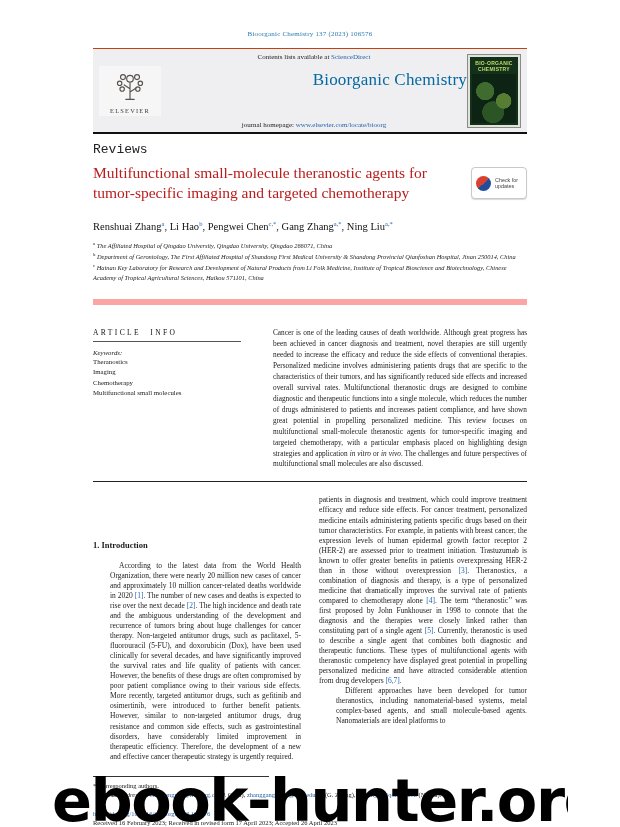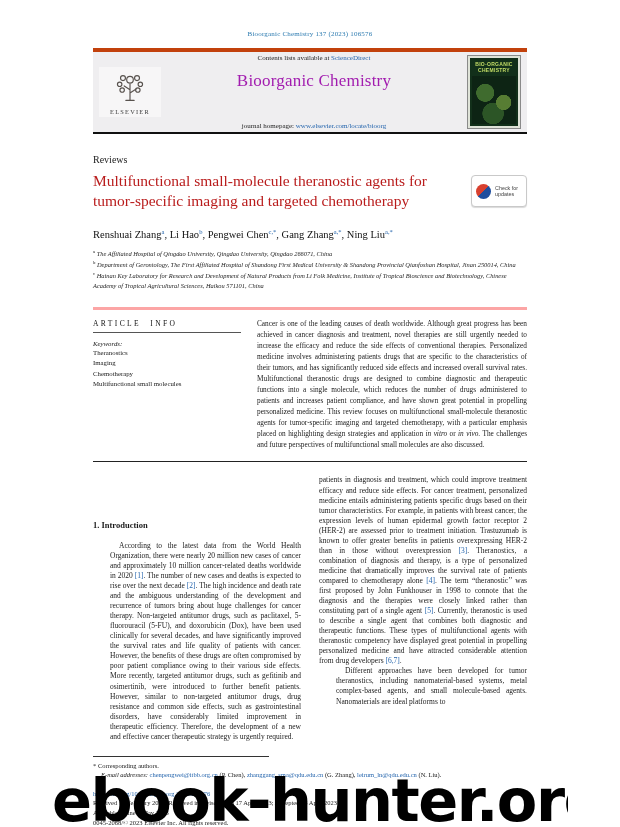--- a/index.html
+++ b/index.html
@@ -3,60 +3,60 @@
 <meta charset="utf-8">
 <style>
   * { margin:0; padding:0; box-sizing:border-box; }
   html,body { background:#ffffff; }
   .page { width:516px; height:827px; margin:0 auto; background:#fff; position:relative;
           overflow:hidden; font-family:"Liberation Serif", serif; color:#1a1a1a; }
   .inner { padding:30px 41px 0 41px; }
 
   .citation { text-align:center; font-size:7px; color:#2d7bb0; letter-spacing:.2px; }
 
-  .header-box { margin-top:10px; background:#efeef0; border-top:4px solid #c2410c;
+  .header-box { margin-top:10px; background:#efeef0; border-top:1px solid #c2410c;
                 border-bottom:2.5px solid #101010; display:flex; align-items:center;
                 padding:5px 6px; height:86px; }
   .logo { width:62px; text-align:center; background:#f7f6f7; padding:2px 0; }
   .logo svg { width:34px; height:38px; display:block; margin:0 auto; }
   .logo-text { font-size:6.4px; letter-spacing:1.2px; color:#3c3c3c; margin-top:1px; }
   .header-center { flex:1; text-align:center; }
   .contents-line { font-size:7px; color:#222; }
-  .journal-title { font-size:17px; letter-spacing:.2px; margin:9px 0 6px; color:#a21caf; font-weight:400; }
+  .journal-title { font-size:17px; letter-spacing:.2px; margin:9px 0 6px; color:#0369a1; font-weight:400;text-align:right; }
   .homepage-line { font-size:7px; color:#222;margin-top:31px; }
   .lnk { color:#2565ad; }
   .cover { width:54px; height:74px; border:1px solid #8a8a8a; background:#dfe3d8; padding:2px; }
   .cover-inner { width:100%; height:100%; background:#12301a; display:flex; flex-direction:column; }
   .cover-title { padding-top:3px; text-align:center; color:#c3dd66;
                  font-family:"Liberation Sans", sans-serif; font-weight:bold; font-size:5px;
                  letter-spacing:.3px; line-height:1.25; }
   .cover-art { flex:1; margin:2px; background:
       radial-gradient(circle at 30% 35%, #3f6b2e 0 20%, transparent 21%),
       radial-gradient(circle at 72% 55%, #577d33 0 18%, transparent 19%),
       radial-gradient(circle at 48% 78%, #2c5526 0 24%, transparent 25%),
       #0d2414; }
 
-  .reviews { margin-top:20px; font-size:10px; color:#222; }
+  .reviews { margin-top:8px; font-size:13px; color:#222;font-family:Liberation Mono, monospace; }
 
   .title-row { display:flex; align-items:flex-start; margin-top:6px; }
   .title { font-size:15.5px; font-weight:400; line-height:1.28; color:#b91c1c; flex:1; padding-right:14px; }
   .check-badge { width:56px; min-height:32px; border:1px solid #c9c9c9; border-radius:4px;
                  background:#fff; display:flex; align-items:center; gap:4px; padding:3px 4px;
                  box-shadow:0 1px 1px rgba(0,0,0,.15); margin-top:4px; }
   .cm-circle { width:15px; height:15px; border-radius:50%; flex:0 0 auto;
                background:linear-gradient(135deg, #d8402f 50%, #1f4e9e 50%); }
   .check-text { font-family:"Liberation Sans", sans-serif; font-size:5.4px; color:#444; line-height:1.2; }
 
   .authors { margin-top:17px; font-size:10.5px; color:#111; }
   .asup { font-size:6.5px; color:#2565ad; }
   .affils { margin-top:8px; font-size:6.4px; font-style:italic; line-height:1.55; color:#222; }
   .affils sup { font-size:4.8px; font-style:normal; }
 
-  .info-section { margin-top:16px; border-top:3px solid #fca5a5; border-bottom:1px solid #222;
-                  padding:9px 0 11px; display:flex; gap:16px; }
+  .info-section { margin-top:16px; border-top:6px solid #fca5a5; border-bottom:1px solid #222;
+                  padding:23px 0 11px; display:flex; gap:32px; }
   .info-left { width:148px; flex:0 0 auto; }
   .info-right { flex:1; }
   .sec-head { font-size:7.5px; letter-spacing:2.4px; word-spacing:5px; color:#111;
               border-bottom:.8px solid #555; padding-bottom:4px; margin-bottom:7px; }
   .kw-label { font-size:6.8px; font-style:italic; margin-bottom:1px; }
   .kw { font-size:6.8px; line-height:1.5; }
   .abstract { font-size:7.3px; line-height:1.5; text-align:justify; color:#1a1a1a; }
   .it { font-style:italic; }
 
   .body-cols { display:flex; gap:18px; margin-top:13px; }

